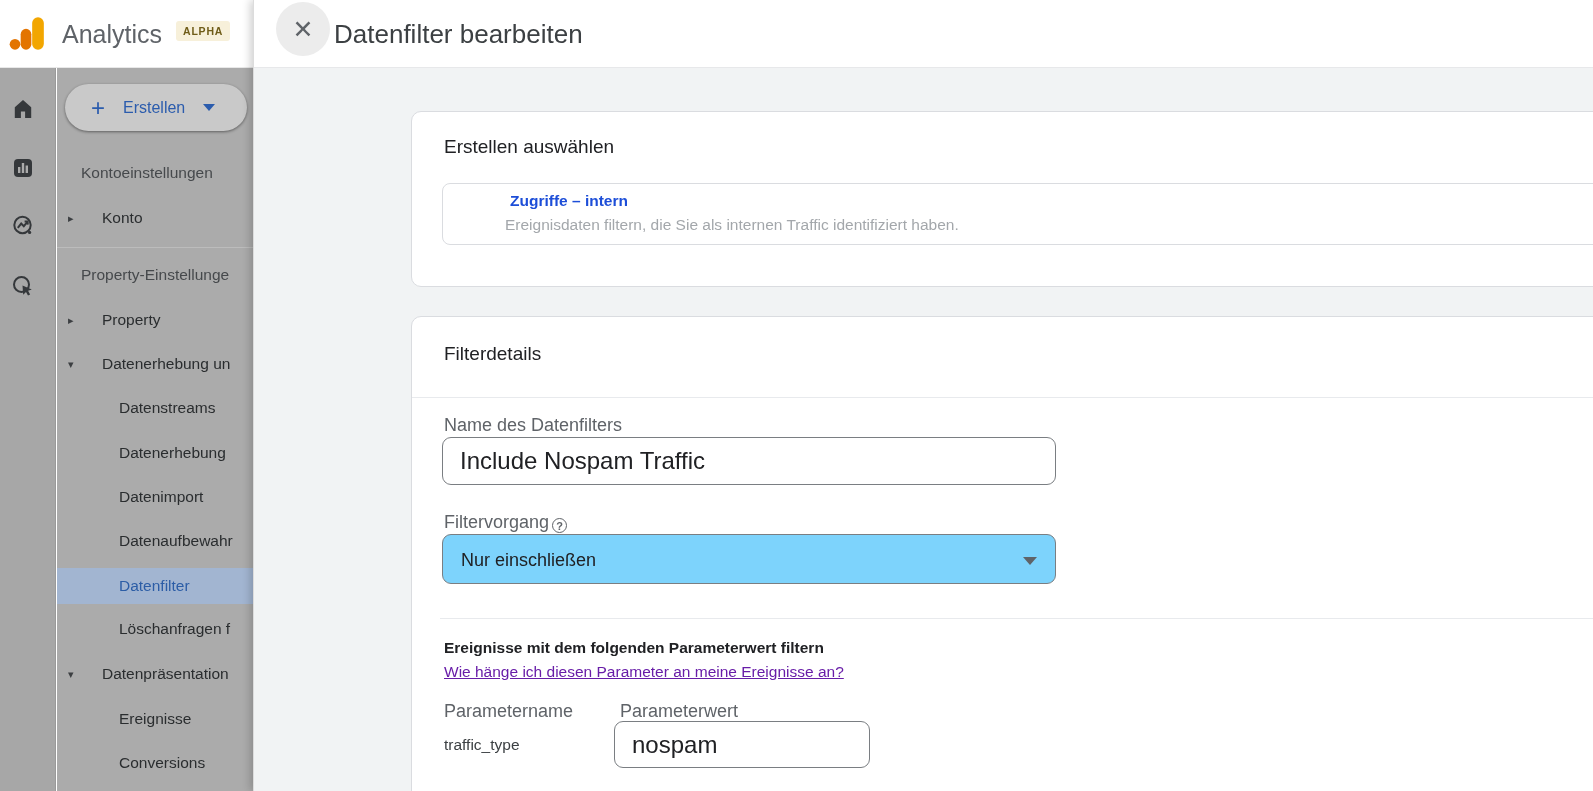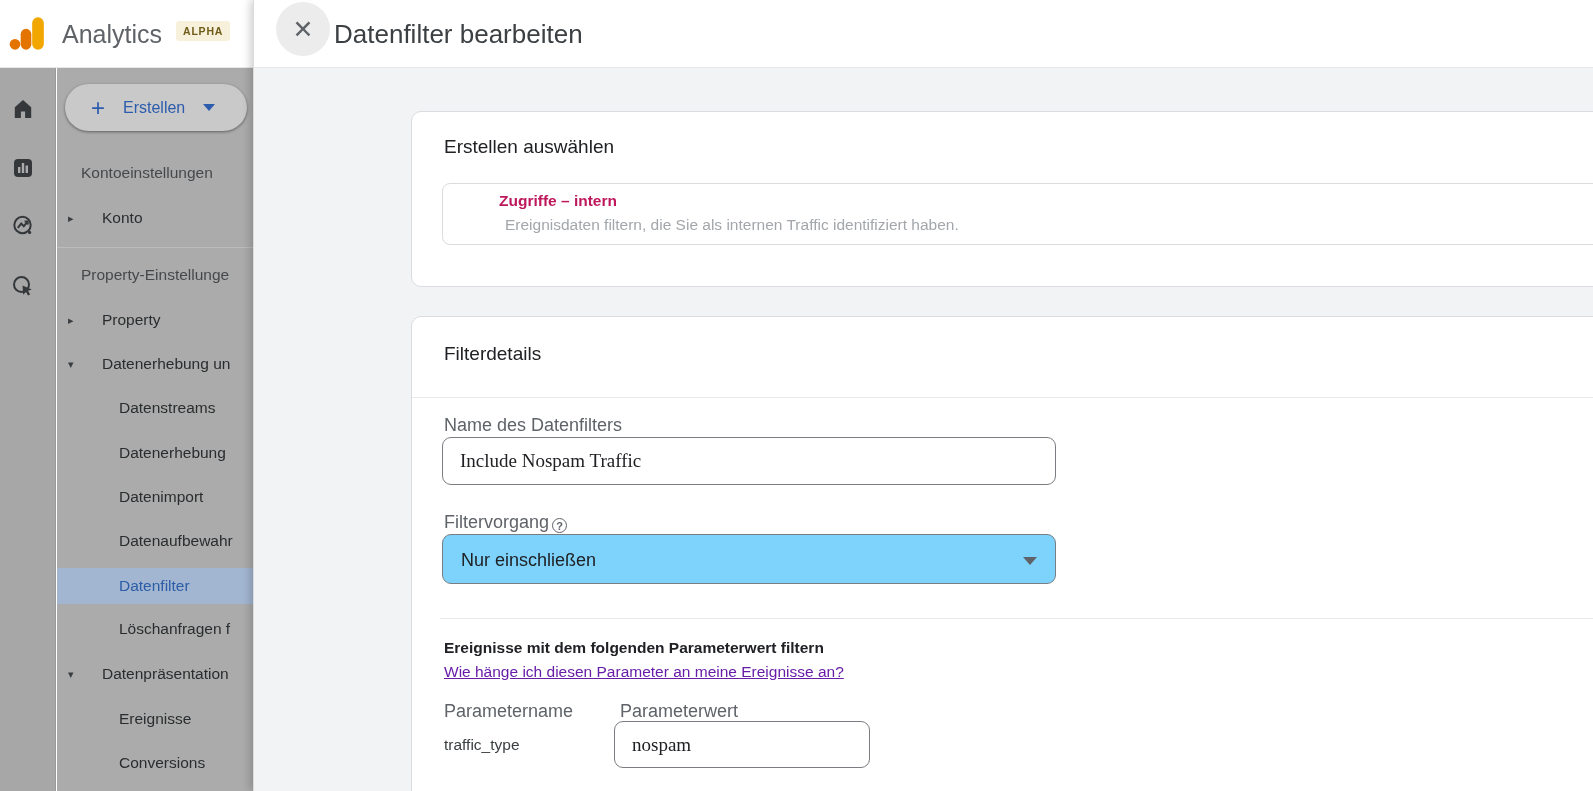--- a/index.html
+++ b/index.html
@@ -40,27 +40,27 @@
   #modal-header { position:absolute; left:0; top:0; width:100%; height:68px; background:#fff; border-bottom:1px solid #e7e8ea; }
   #close-button { position:absolute; left:22px; top:2px; width:54px; height:54px; border-radius:50%; background:#ececec; text-align:center; line-height:54px; font-size:25px; color:#5f6368; cursor:pointer; }
   #modal-title { position:absolute; left:80px; top:0; height:68px; line-height:68px; font-size:26px; color:#3c4043; white-space:nowrap; }
   #modal-body { position:absolute; left:0; top:68px; width:100%; height:723px; overflow:hidden; }
 
   .card { position:absolute; left:157px; width:1240px; background:#fff; border:1px solid #dadce0; border-radius:10px; }
   .card-title { position:absolute; left:32px; font-size:19px; color:#202124; font-weight:400; white-space:nowrap; }
 
   #filter-type-card { top:43px; height:176px; }
   #filter-type-option { position:absolute; left:30px; top:71px; width:1180px; height:62px; border:1px solid #dadce0; border-radius:8px; }
-  #filter-type-option .opt-title { position:absolute; left:56px; top:8px; font-size:15.5px; font-weight:bold; color:#be185d; white-space:nowrap; }
+  #filter-type-option .opt-title { position:absolute; left:67px; top:8px; font-size:15.5px; font-weight:bold; color:#1d4ed8; white-space:nowrap; }
   #filter-type-option .opt-desc { position:absolute; left:62px; top:32px; font-size:15.5px; color:#a3a7ab; white-space:nowrap; }
 
   #filter-details-card { top:248px; height:580px; }
   .card-divider { position:absolute; left:0; top:80px; width:100%; height:1px; background:#e8eaed; }
   .field-label { position:absolute; font-size:18px; color:#5f6368; white-space:nowrap; }
-  .text-input { position:absolute; border:1px solid #7a7e82; border-radius:9px; background:#fff; font-family:Liberation Serif, serif; font-size:19px; color:#202124; padding:0 17px; outline:none; }
+  .text-input { position:absolute; border:1px solid #7a7e82; border-radius:9px; background:#fff; font-family:Liberation Sans, sans-serif; font-size:24px; color:#202124; padding:0 17px; outline:none; }
   #name-input { left:30px; top:120px; width:614px; height:48px; }
   #operation-label-wrap { position:absolute; left:32px; top:196px; height:18px; line-height:18px; }
   .help-icon { display:inline-block; width:15px; height:15px; margin-left:3px; border:1.5px solid #5f6368; border-radius:50%; font-size:11px; font-weight:bold; color:#5f6368; text-align:center; line-height:14px; vertical-align:-2px; }
   #operation-select { position:absolute; left:30px; top:217px; width:614px; height:50px; border:1px solid #7a7e82; border-radius:9px; background:#7dd3fc; cursor:pointer; }
   #operation-select .sel-value { position:absolute; left:18px; top:0; height:50px; line-height:50px; font-size:18px; color:#202124; white-space:nowrap; }
   #operation-select .sel-caret { position:absolute; right:18px; top:22px; width:0; height:0; border-left:7px solid transparent; border-right:7px solid transparent; border-top:8px solid #5f6368; }
   #events-divider { position:absolute; left:28px; top:301px; width:1180px; height:1px; background:#e8eaed; }
   #events-heading { position:absolute; left:32px; top:322px; font-size:15.5px; font-weight:bold; color:#202124; white-space:nowrap; }
   #events-help-link { position:absolute; left:32px; top:346px; font-size:15.5px; color:#681da8; text-decoration:underline; white-space:nowrap; cursor:pointer; }
   #param-name-label { left:32px; top:384px; }

